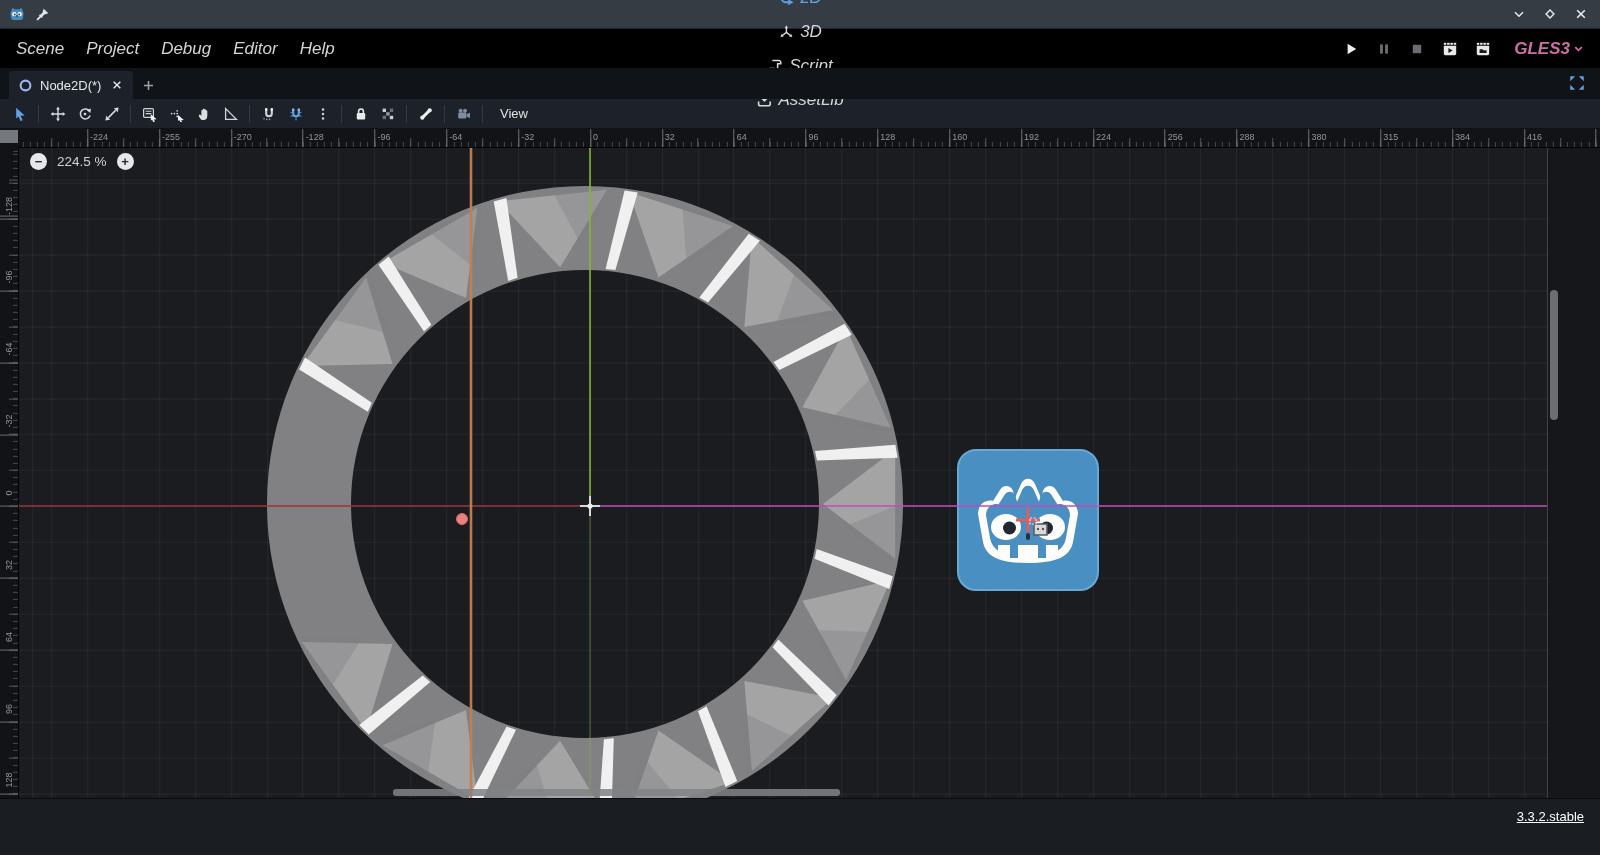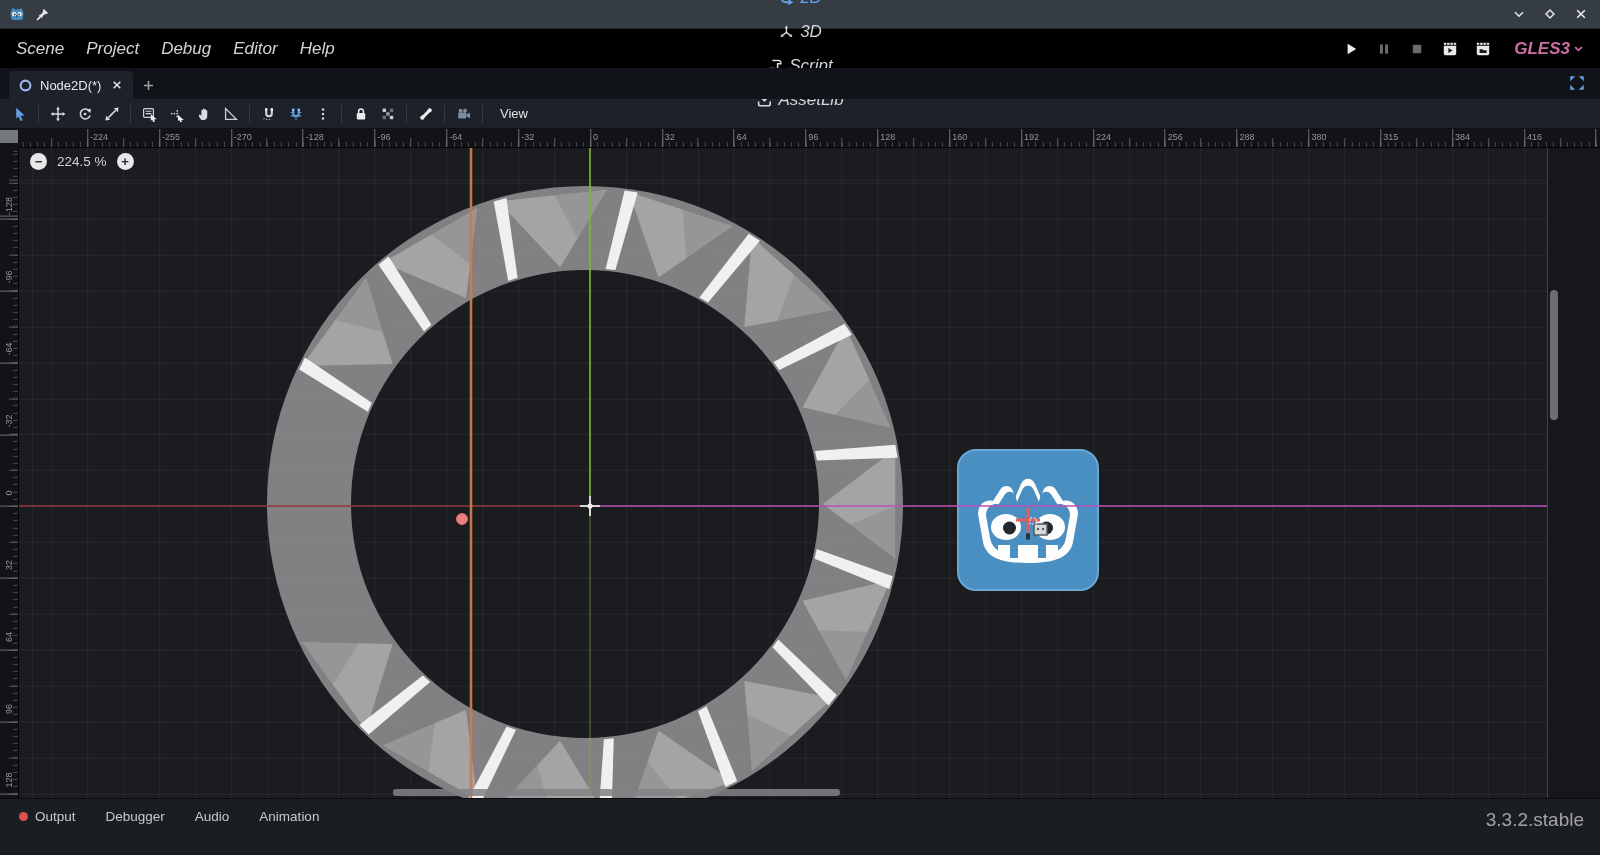--- a/index.html
+++ b/index.html
@@ -69,21 +69,21 @@
   .zoom-widget{position:absolute;left:30px;top:24px;display:flex;align-items:center;gap:10px;z-index:5;}
   .zoom-btn{width:17px;height:17px;border-radius:50%;background:#e6e7e8;color:#24282c;display:flex;
     align-items:center;justify-content:center;font-size:13px;font-weight:bold;line-height:0;}
   .zoom-label{color:#cfd1d3;font-size:13.5px;}
   
   .bottombar{position:absolute;top:798px;left:0;width:1600px;height:57px;background:#1a1d22;
     border-top:1px solid #0a0b0d;display:flex;align-items:flex-start;padding:8px 16px 0 10px;
     font-size:13.5px;color:#c7c9cc;}
   .panel-btn{display:flex;align-items:center;gap:7px;padding:2px 9px;}
   .badge-dot{width:9px;height:9px;border-radius:50%;background:#e0504a;}
-  .version{margin-left:auto;color:#a3a3a3;font-size:19px;padding-top:2px;}
+  .version{margin-left:auto;color:#ffffff;font-size:13px;padding-top:2px;text-decoration:underline;}
   svg{display:block;}
 </style>
 </head>
 <body>
 
 <div class="titlebar">
   <div class="tb-left">
     <span id="app-icon">
         <svg viewBox="0 0 16 16" width="18" height="18">
           <path d="M2.2 6.8 L3.4 4.2 Q3.1 2.6 4.6 2.9 L6.4 4 Q8 3.4 9.6 4 L11.4 2.9 Q12.9 2.6 12.6 4.2 L13.8 6.8 L13.4 11 Q13.2 13.2 11 13.4 L5 13.4 Q2.8 13.2 2.6 11 Z" fill="#478cbf"></path>
@@ -496,29 +496,14 @@
   <div class="vscroll"></div>
   <div class="hscroll"></div>
   <div class="zoom-widget">
     <div class="zoom-btn">−</div>
     <div class="zoom-label">224.5 %</div>
     <div class="zoom-btn">+</div>
   </div>
 </div>
 
 <div class="bottombar">
-  <span id="bottom-panels" style="display:flex;gap:12px;">
-      <div class="panel-btn">
-        <span class="badge-dot"></span>
-        <span>Output</span>
-      </div>
-      <div class="panel-btn">
-        <span>Debugger</span>
-      </div>
-      <div class="panel-btn">
-        <span>Audio</span>
-      </div>
-      <div class="panel-btn">
-        <span>Animation</span>
-      </div>
-    </span>
   <span class="version">3.3.2.stable</span>
 </div>
 
 </body></html>

